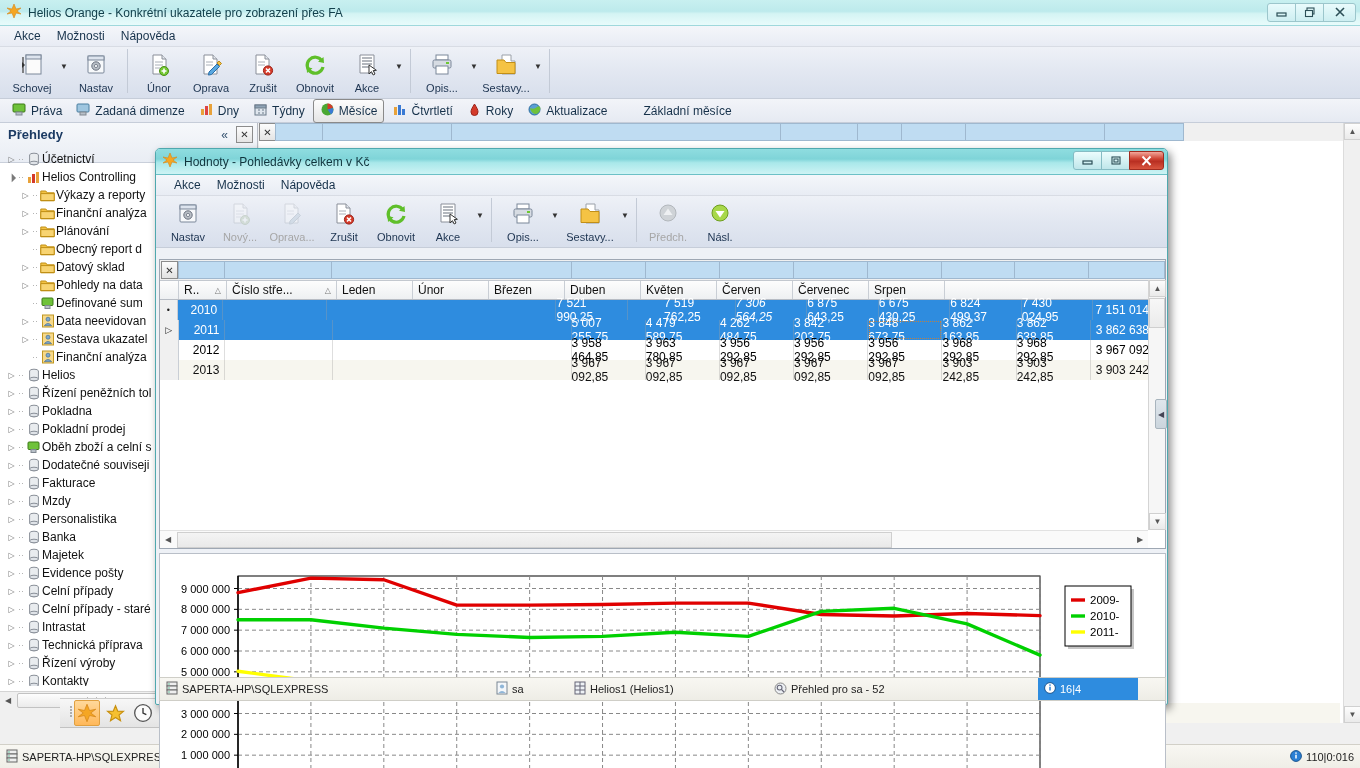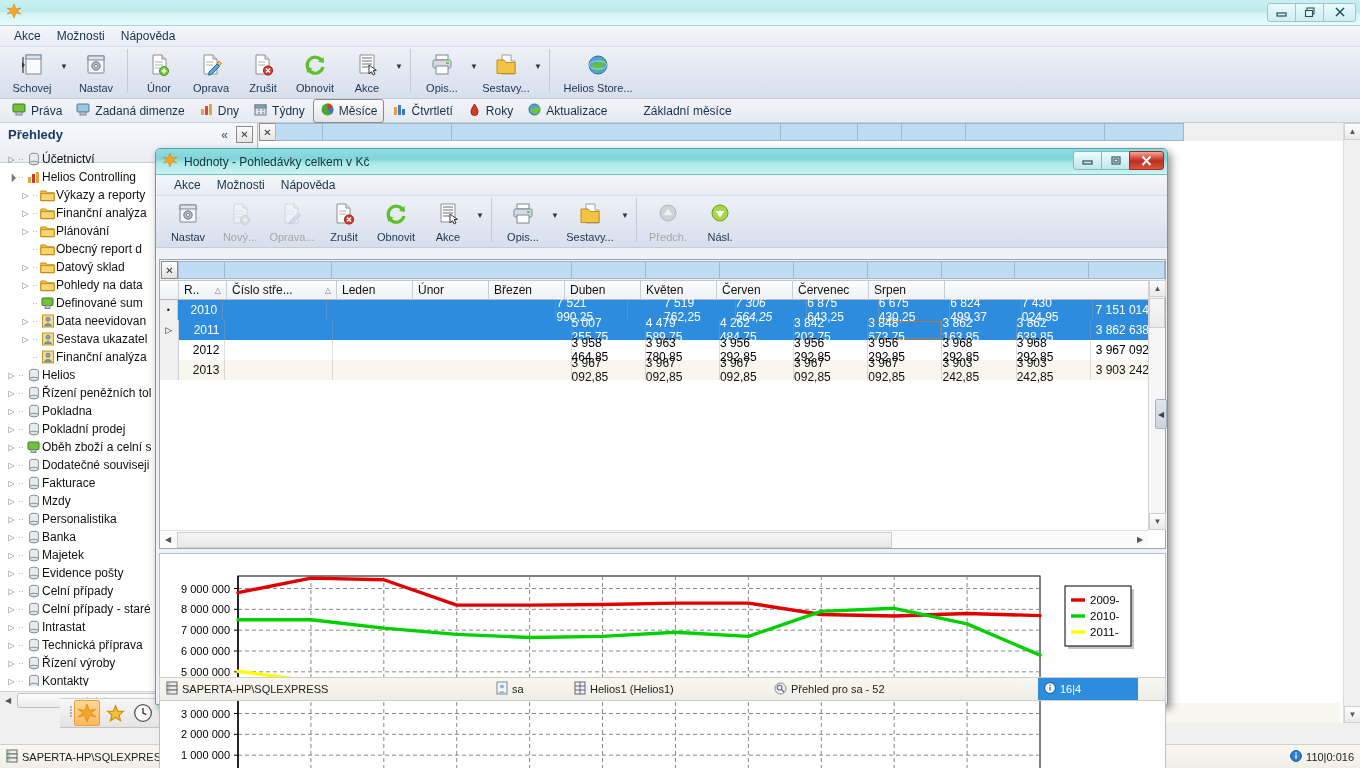--- a/index.html
+++ b/index.html
@@ -265,20 +265,21 @@
 <body>
 
 <div id="app-window">
 
   <div id="main-titlebar">
     <span class="tb-icon">
       <svg width="16" height="16" viewBox="0 0 16 16">
         <polygon points="8,1 10,6 15,5 11,8 15,11 10,10 8,15 6,10 1,11 5,8 1,5 6,6" fill="#f5a623" stroke="#d4861a" stroke-width="0.6"></polygon>
       </svg>
     </span>
+    <span class="tb-text">Helios Orange - Konkrétní ukazatele pro zobrazení přes FA</span>
     <div class="winbtns">
       <div class="winbtn">
         <svg width="11" height="9" viewBox="0 0 11 9">
             <rect x="1" y="5" width="9" height="3" fill="none" stroke="#2c4f57" stroke-width="1.2"></rect>
           </svg>
       </div>
       <div class="winbtn">
         <svg width="12" height="11" viewBox="0 0 12 11">
             <rect x="3" y="1" width="7" height="6" fill="none" stroke="#2c4f57" stroke-width="1.1"></rect>
             <rect x="1.5" y="3.5" width="7" height="6" fill="#dff6f7" stroke="#2c4f57" stroke-width="1.1"></rect>
@@ -407,30 +408,20 @@
         <svg width="26" height="26" viewBox="0 0 26 26">
           <path d="M9,3 h9 v6 h4 v13 h-13 z" fill="#fff" stroke="#9aa0a8"></path>
           <path d="M4,8 h7 l2,2.5 h9 v11 h-18 z" fill="#f5c344" stroke="#c28f16"></path>
         </svg>
       </span>
       <span class="lbl">Sestavy...</span>
     </div>
     <div class="splitarrow">▼</div>
     <div class="tsep"></div>
 
-    <div class="tbtn" style="width:86px">
-      <span class="ico">
-        <svg width="26" height="26" viewBox="0 0 26 26">
-          <circle cx="13" cy="13" r="9" fill="#4fa4d8" stroke="#2a6c9e"></circle>
-          <path d="M6,10 q5,3 9,-1 q3,-3 5,1 q-1,8 -7,9 q-6,-1 -7,-9 z" fill="#5fbf4a"></path>
-          <ellipse cx="13" cy="13" rx="9" ry="4" fill="none" stroke="#bfe2f5" stroke-width="0.7"></ellipse>
-        </svg>
-      </span>
-      <span class="lbl">Helios Store...</span>
-    </div>
   </div>
 
   <div id="main-toolbar2">
     <div class="sbtn">
       <span>
         <svg width="15" height="15" viewBox="0 0 15 15">
             <rect x="1" y="2" width="12" height="8" rx="1" fill="#6fc23a" stroke="#3d7a17"></rect>
             <rect x="4" y="10" width="6" height="3" fill="#b8c0c8" stroke="#808890"></rect>
           </svg>
       </span>

